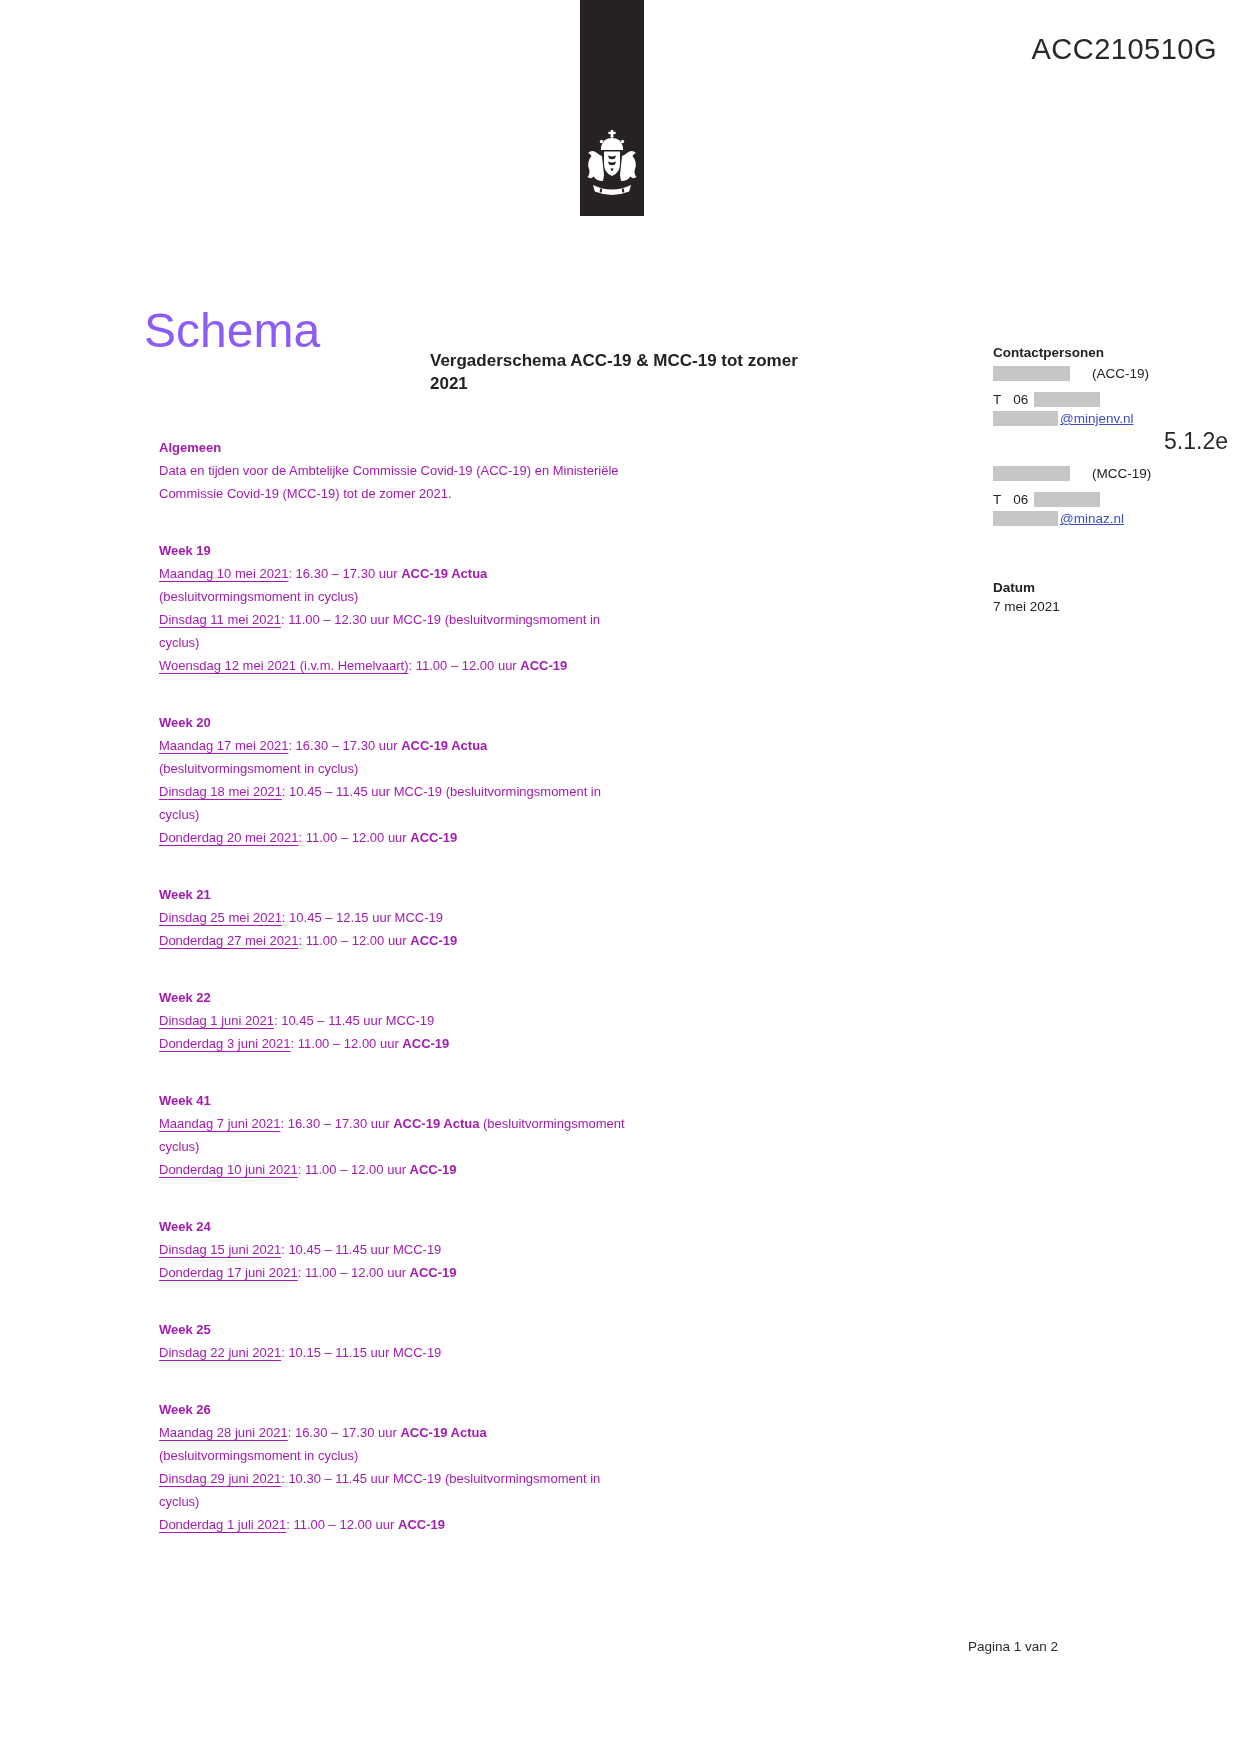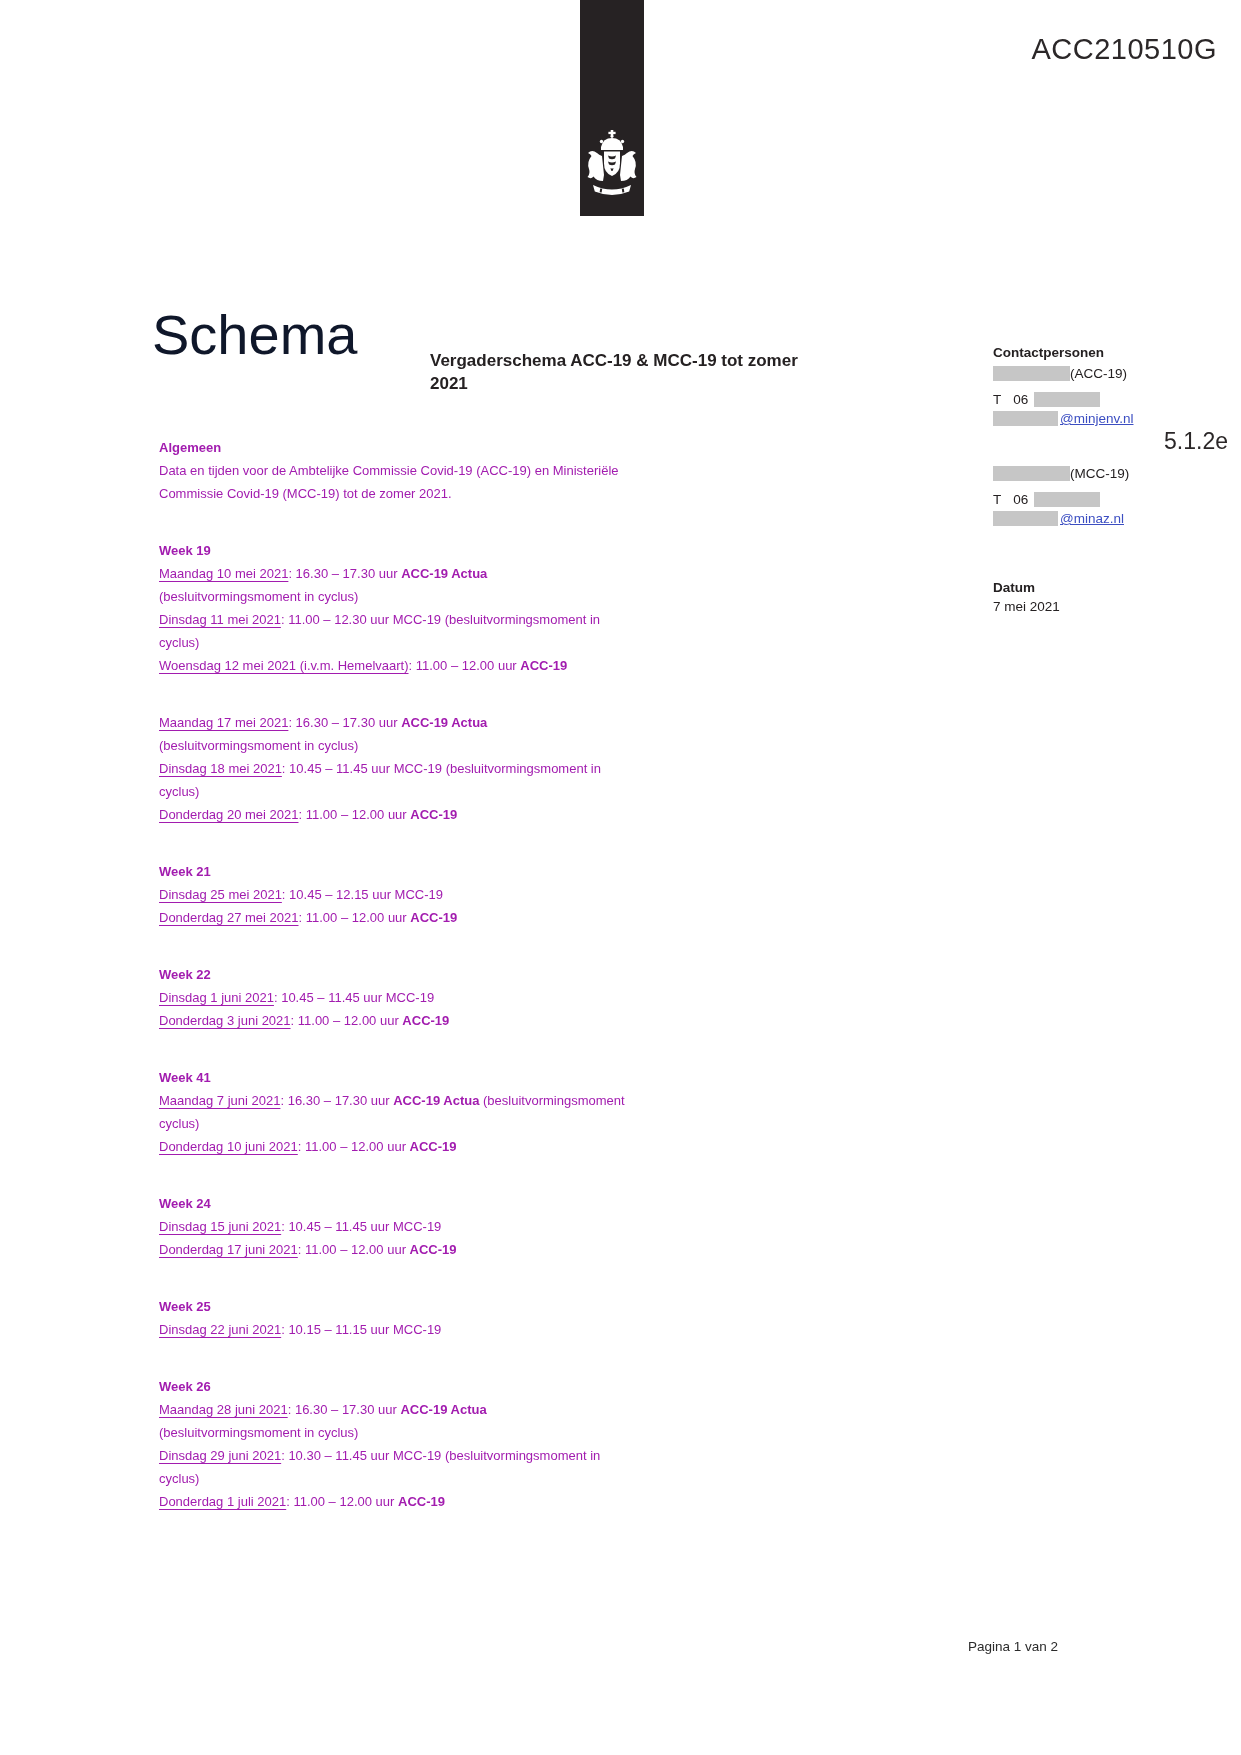--- a/index.html
+++ b/index.html
@@ -13,40 +13,40 @@
     position:absolute;left:580px;top:0;width:64px;height:216px;
     background:#262223;
   }
   .banner svg{position:absolute;left:4px;bottom:16px;}
   .doc-code{
     position:absolute;top:33px;right:24px;
     font-size:29px;letter-spacing:.5px;color:#2b2728;
   }
   
   .page-title{
-    position:absolute;left:152px;top:307px;
-    font-size:56px;line-height:1;font-weight:400;color:#0f172a;
+    position:absolute;left:144px;top:307px;
+    font-size:48px;line-height:1;font-weight:400;color:#8b5cf6;
   }
   .doc-subtitle{
     position:absolute;left:430px;top:349px;
     font-size:17px;line-height:23px;font-weight:700;color:#252122;
   }
   
   .sidebar{
     position:absolute;left:993px;top:343px;width:235px;
     font-size:13.5px;line-height:19px;color:#252122;
   }
   .sb-heading{font-weight:700;}
   .sb-row{display:flex;align-items:center;height:19px;}
   .bar{display:inline-block;height:15px;background:#c6c6c6;flex:0 0 auto;}
   .bar-name{width:77px;}
   .bar-phone{width:66px;}
   .bar-email{width:65px;}
   .sb-text{white-space:pre;}
-  .org-label{margin-left:0;}
+  .org-label{margin-left:22px;}
   .phone-code{margin-left:12px;}
   .bar-after-code{margin-left:6px;}
   .sb-link{color:#3c4ec2;text-decoration:underline;margin-left:2px;cursor:pointer;}
   .mt-name2{margin-top:36px;}
   .mt-phone{margin-top:7px;}
   .mt-row1{margin-top:2px;}
   .datum-block{margin-top:50px;}
   .datum-label{font-weight:700;}
   .redaction-code{
     position:absolute;top:428px;right:13px;
@@ -158,20 +158,21 @@
   <div id="weeks">
       <div class="week-block">
         <div class="block-heading">Week 19</div>
         <div class="sched-line"><span class="seg-u">Maandag 10 mei 2021</span><span class="seg-n">: 16.30 – 17.30 uur </span><span class="seg-b">ACC-19 Actua</span></div>
         <div class="sched-line"><span class="seg-n">(besluitvormingsmoment in cyclus)</span></div>
         <div class="sched-line"><span class="seg-u">Dinsdag 11 mei 2021</span><span class="seg-n">: 11.00 – 12.30 uur MCC-19 (besluitvormingsmoment in</span></div>
         <div class="sched-line"><span class="seg-n">cyclus)</span></div>
         <div class="sched-line"><span class="seg-u">Woensdag 12 mei 2021 (i.v.m. Hemelvaart)</span><span class="seg-n">: 11.00 – 12.00 uur </span><span class="seg-b">ACC-19</span></div>
       </div>
       <div class="week-block">
+        <div class="block-heading">Week 20</div>
         <div class="sched-line"><span class="seg-u">Maandag 17 mei 2021</span><span class="seg-n">: 16.30 – 17.30 uur </span><span class="seg-b">ACC-19 Actua</span></div>
         <div class="sched-line"><span class="seg-n">(besluitvormingsmoment in cyclus)</span></div>
         <div class="sched-line"><span class="seg-u">Dinsdag 18 mei 2021</span><span class="seg-n">: 10.45 – 11.45 uur MCC-19 (besluitvormingsmoment in</span></div>
         <div class="sched-line"><span class="seg-n">cyclus)</span></div>
         <div class="sched-line"><span class="seg-u">Donderdag 20 mei 2021</span><span class="seg-n">: 11.00 – 12.00 uur </span><span class="seg-b">ACC-19</span></div>
       </div>
       <div class="week-block">
         <div class="block-heading">Week 21</div>
         <div class="sched-line"><span class="seg-u">Dinsdag 25 mei 2021</span><span class="seg-n">: 10.45 – 12.15 uur MCC-19</span></div>
         <div class="sched-line"><span class="seg-u">Donderdag 27 mei 2021</span><span class="seg-n">: 11.00 – 12.00 uur </span><span class="seg-b">ACC-19</span></div>

